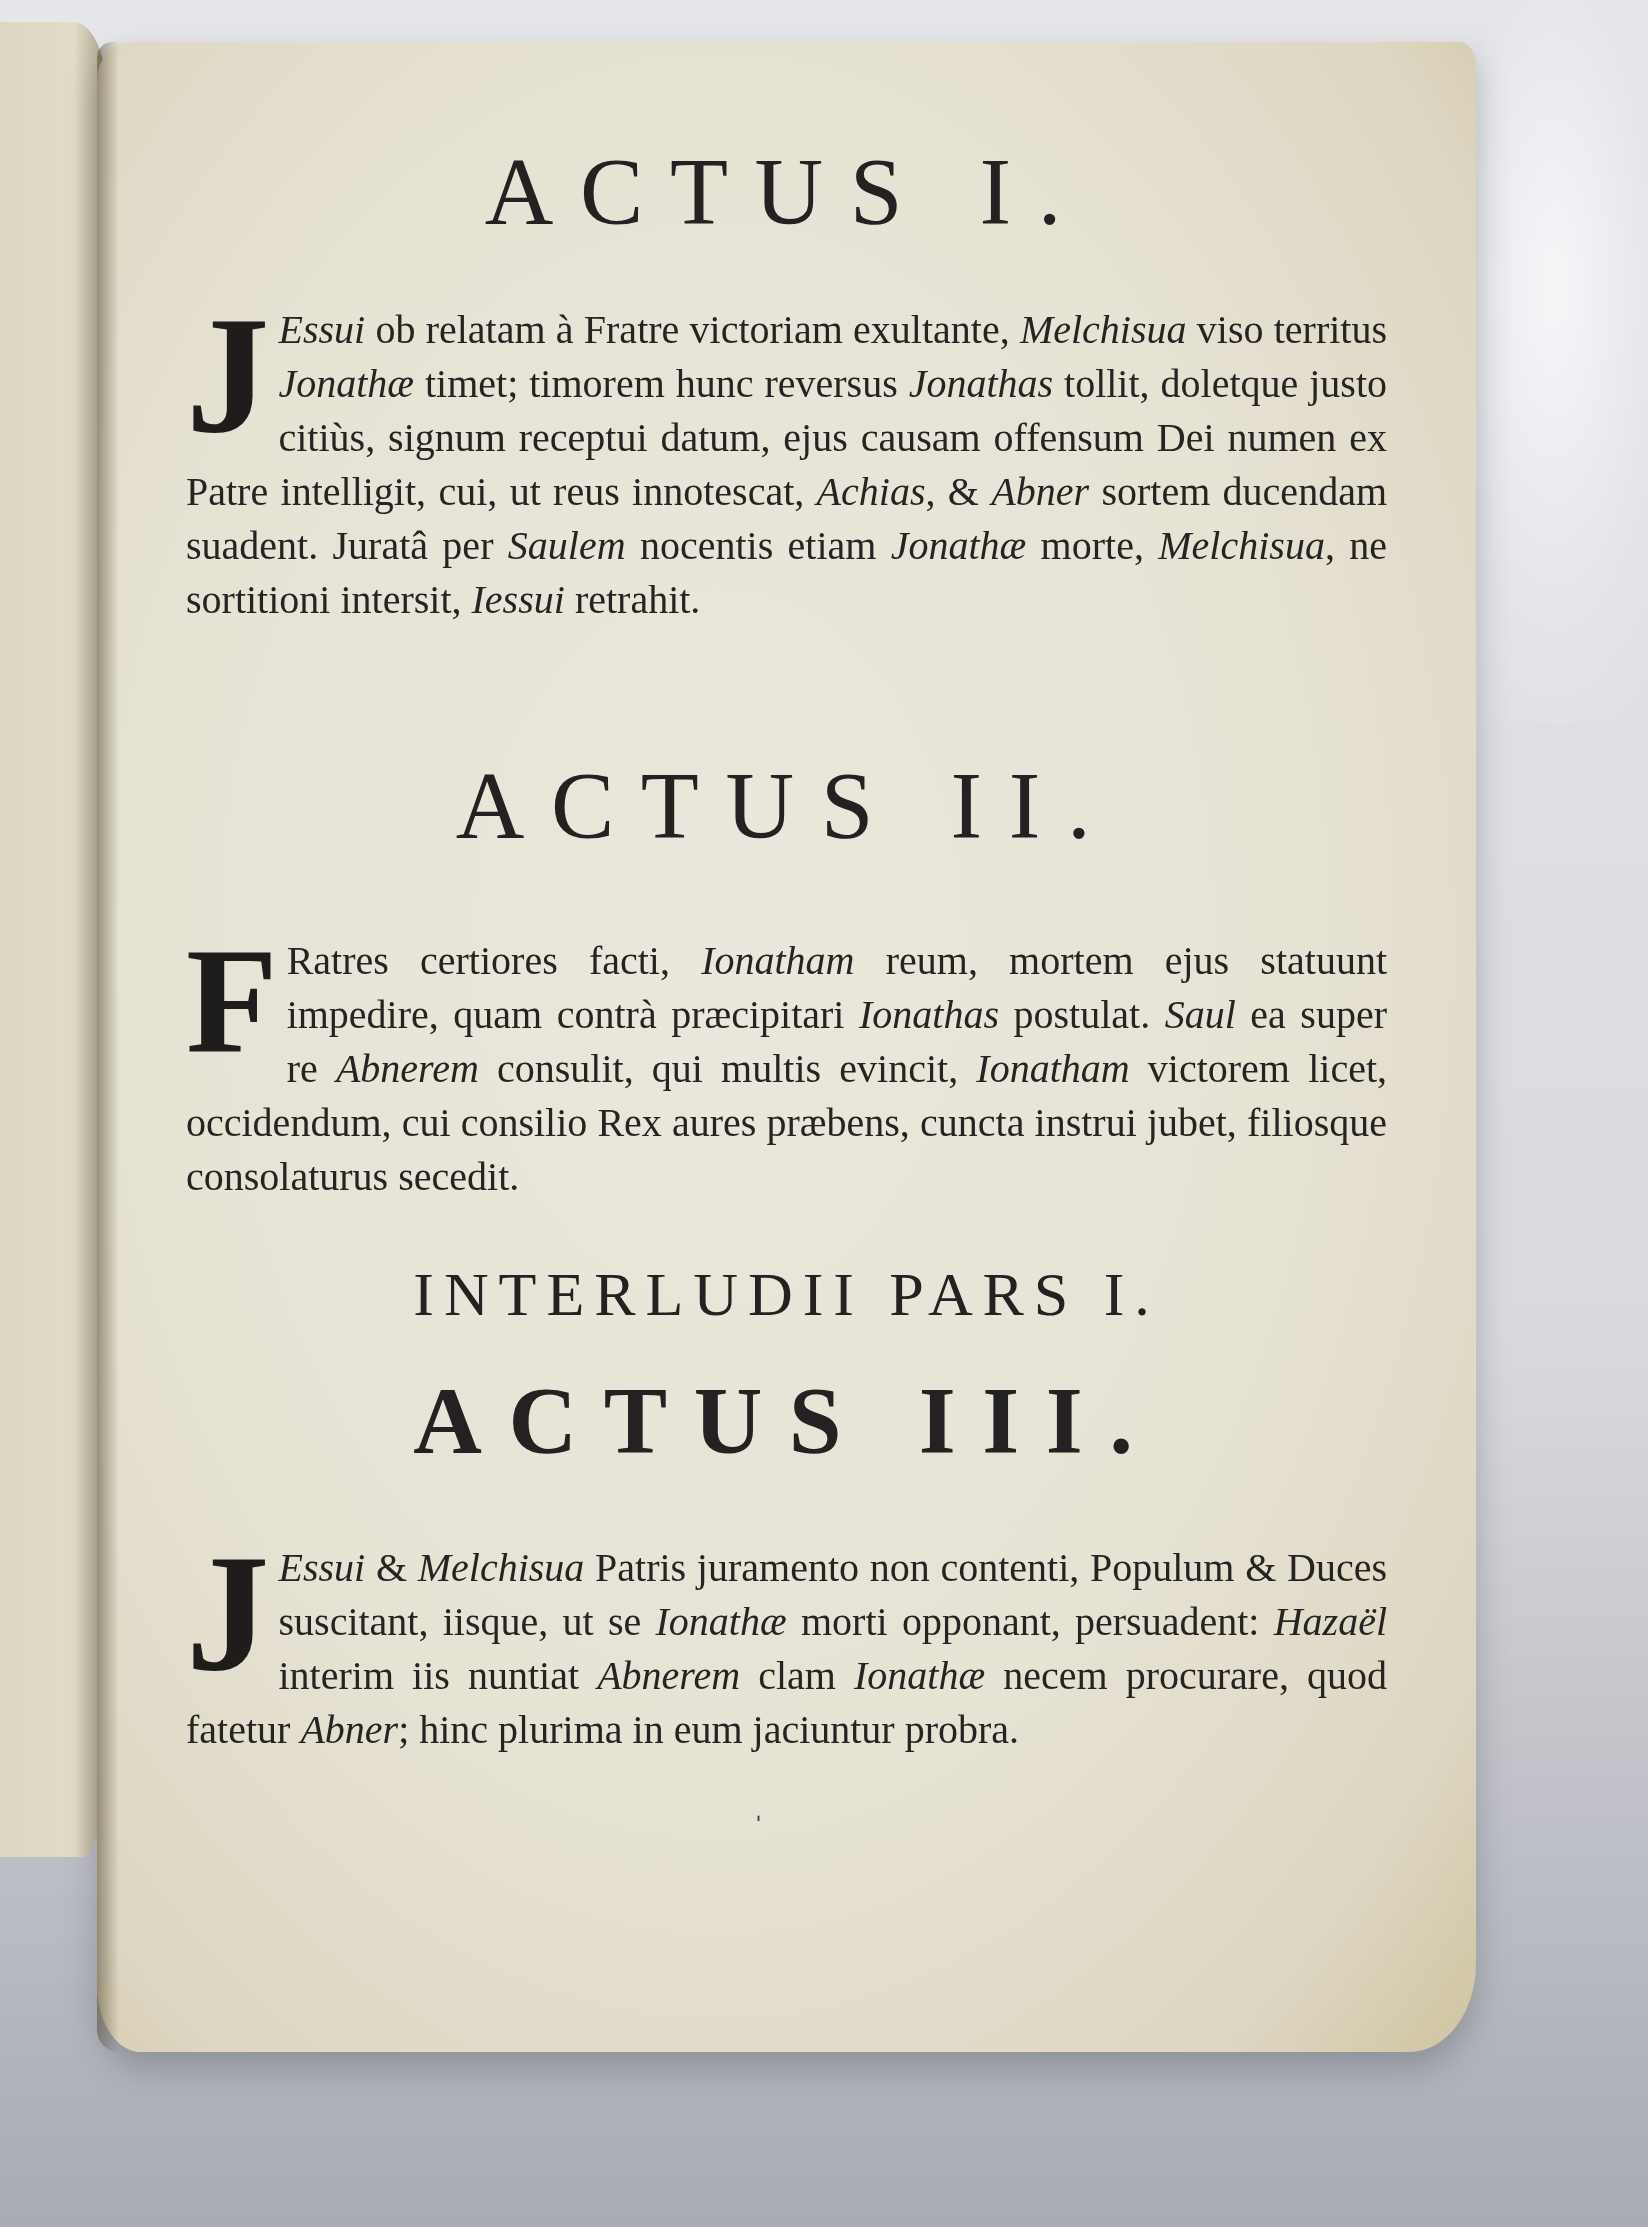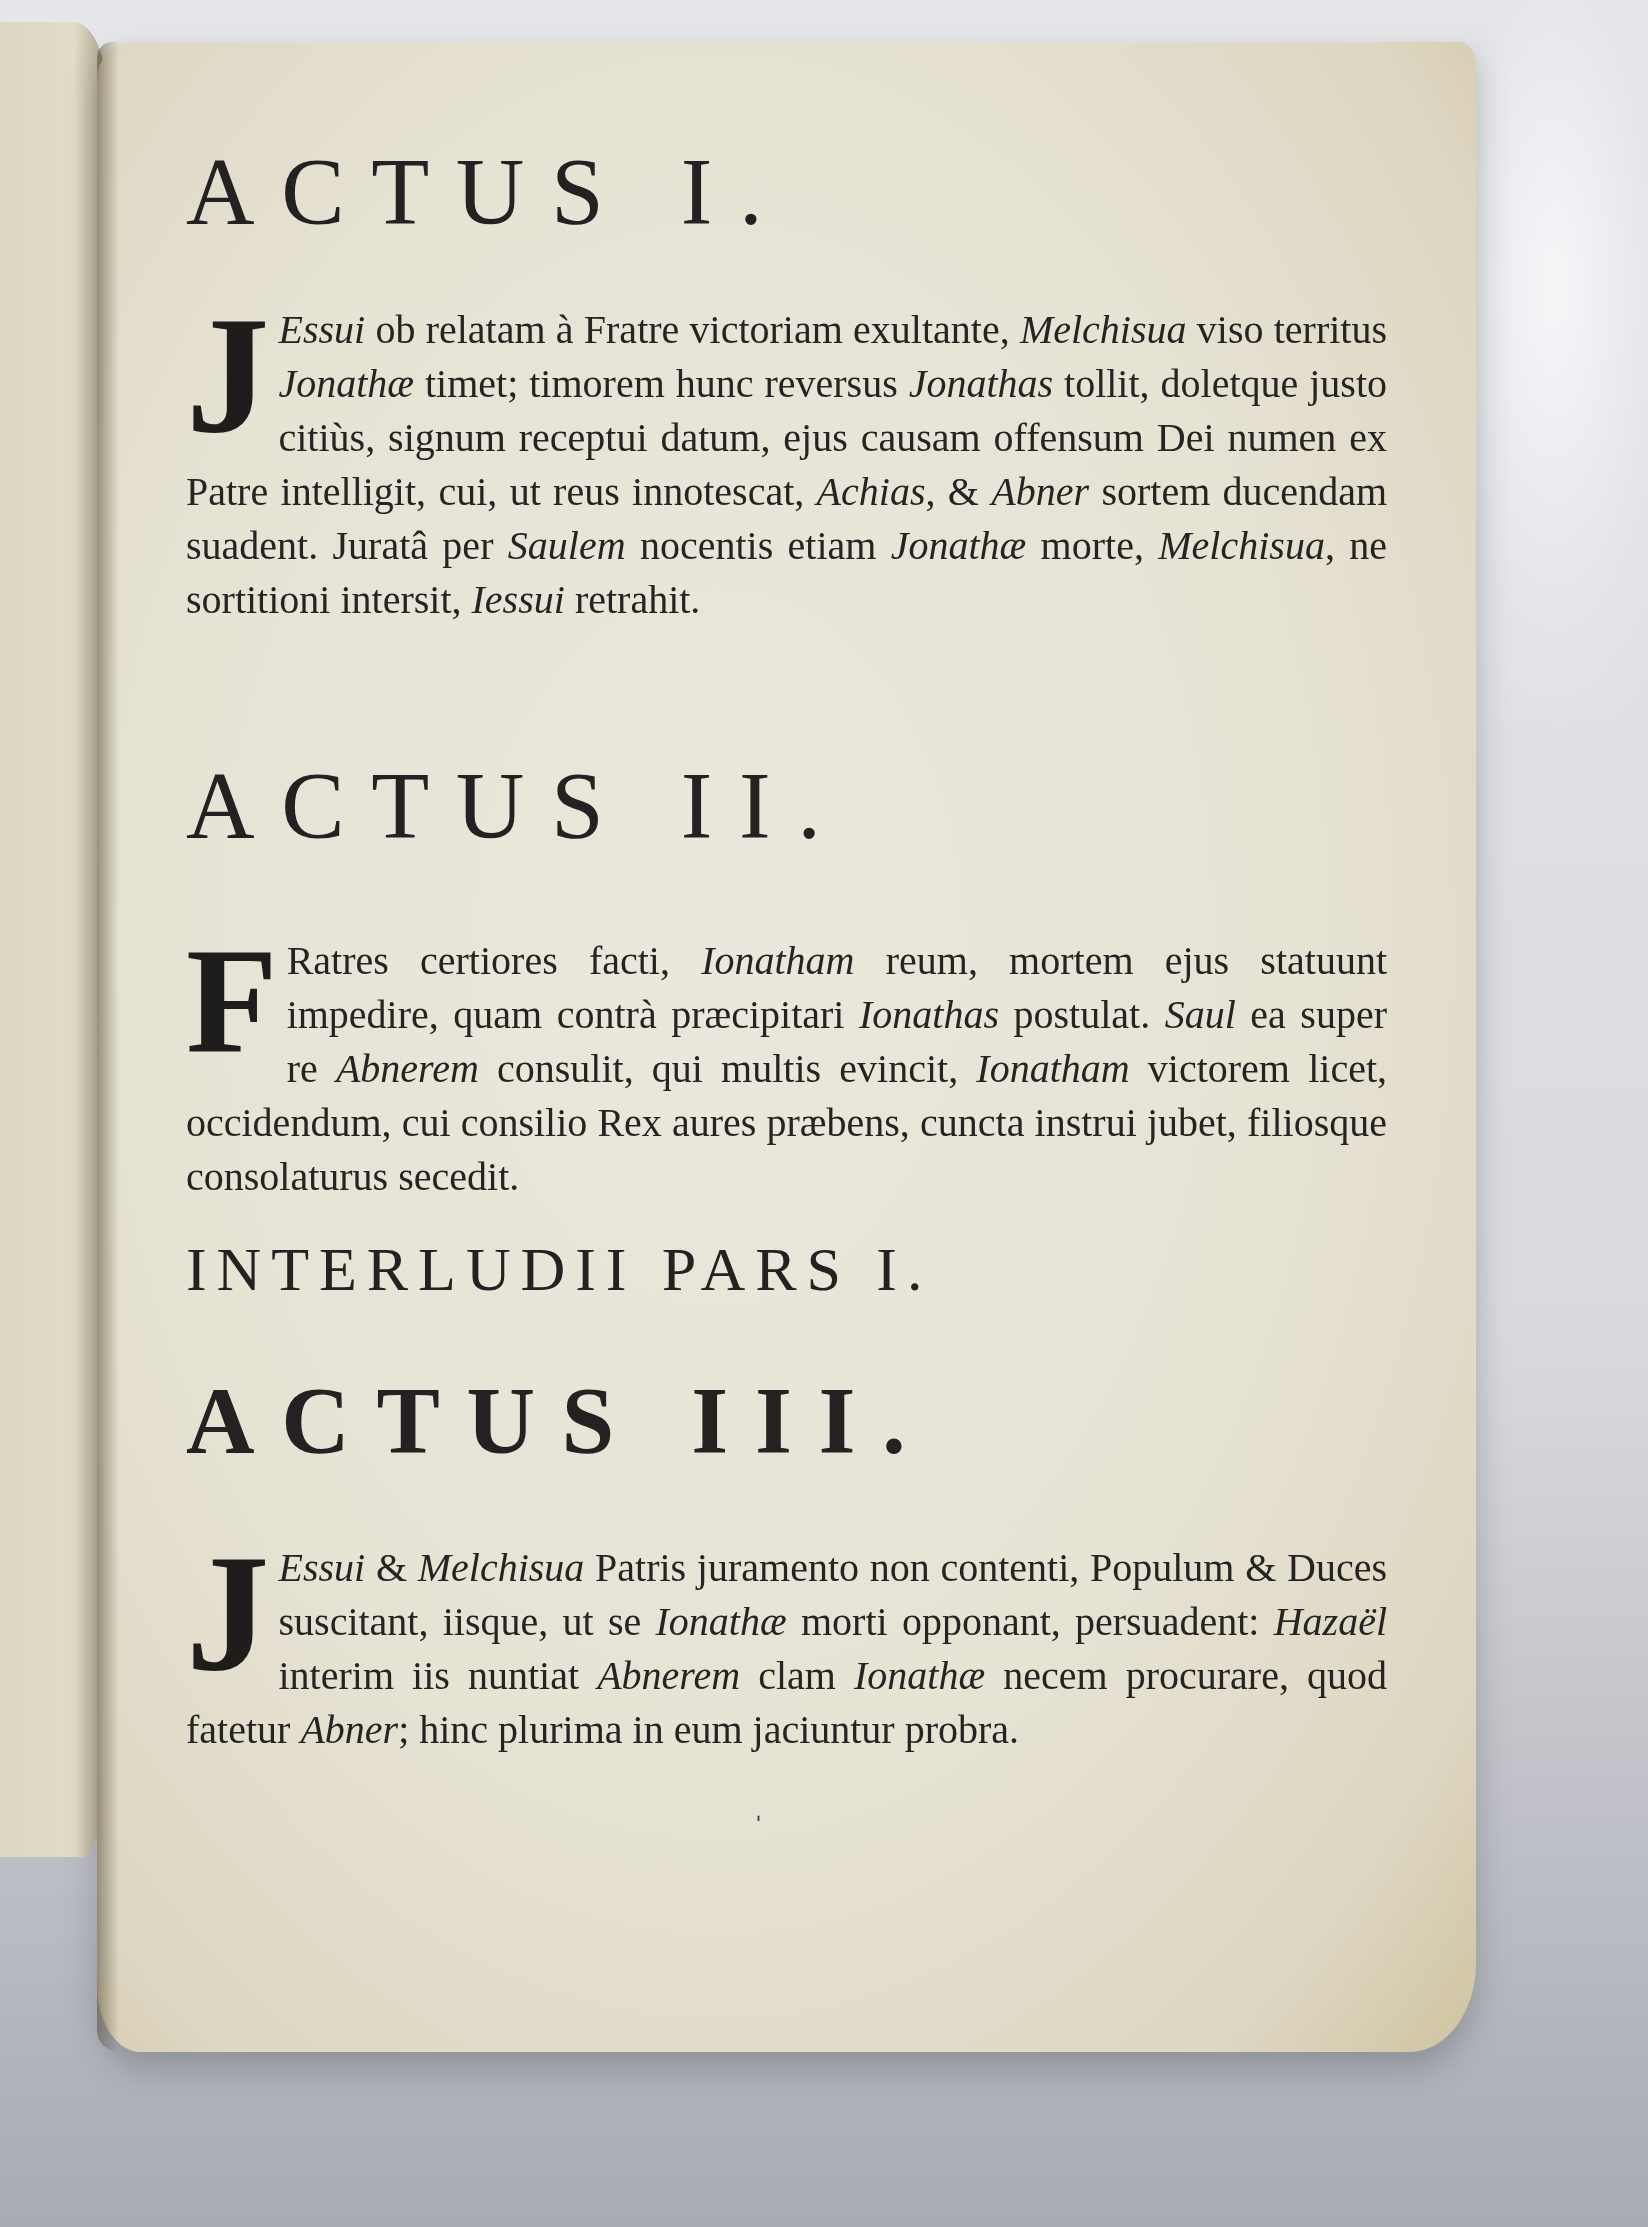--- a/index.html
+++ b/index.html
@@ -24,21 +24,21 @@
     border-radius: 31px 16.7px 67px 44px / 39px 22px 89px 67px;
     box-shadow: 0 16.7px 33px rgba(80,80,90,0.35);
   }
   .spine-shadow {
     position:absolute; left:0; top:0; width:22px; height:100%;
     background: linear-gradient(90deg, rgba(90,80,55,0.55), rgba(90,80,55,0));
     border-radius: 31px 0 0 44px;
   }
   .content { position:absolute; left:89px; top:0; width:1201px; }
   .heading {
-    color:#232121; font-weight:400;
+    text-align:center; color:#232121; font-weight:400;
     letter-spacing:0.28em; line-height:1; margin:0;
   }
   .h1 { font-size:95px; position:absolute; left:0; right:0; }
   .h-interlude { font-size:62px; letter-spacing:0.16em; position:absolute; left:0; right:0; }
   .para {
     position:absolute; left:0; right:0;
     font-size:40px; line-height:54px; color:#262422;
     text-align:justify; text-align-last:left;
   }
   .dropcap {
@@ -67,21 +67,21 @@
       <span class="segs"><i>Essui</i><span> ob relatam à Fratre victoriam exultante, </span><i>Melchisua</i><span> viso territus </span><i>Jonathæ</i><span> timet; timorem hunc reversus </span><i>Jonathas</i><span> tollit, doletque justo citiùs, signum receptui datum, ejus causam offensum Dei numen ex Patre intelligit, cui, ut reus innotescat, </span><i>Achias</i><span>, &amp; </span><i>Abner</i><span> sortem ducendam suadent. Juratâ per </span><i>Saulem</i><span> nocentis etiam </span><i>Jonathæ</i><span> morte, </span><i>Melchisua</i><span>, ne sortitioni intersit, </span><i>Iessui</i><span> retrahit.</span></span>
     </div>
 
     <h1 class="heading h1" style="top:717px;">ACTUS II.</h1>
 
     <div class="para" style="top:892px;">
       <span class="dropcap f">F</span>
       <span class="segs"><span>Ratres certiores facti, </span><i>Ionatham</i><span> reum, mortem ejus statuunt impedire, quam contrà præcipitari </span><i>Ionathas</i><span> postulat. </span><i>Saul</i><span> ea super re </span><i>Abnerem</i><span> consulit, qui multis evincit, </span><i>Ionatham</i><span> victorem licet, occidendum, cui consilio Rex aures præbens, cuncta instrui jubet, filiosque consolaturus secedit.</span></span>
     </div>
 
-    <h2 class="heading h-interlude" style="top:1196px;">INTERLUDII PARS I.</h2>
+    <h2 class="heading h-interlude" style="top:1221px;">INTERLUDII PARS I.</h2>
 
     <h1 class="heading h1" style="top:1332px;font-weight:bold;">ACTUS III.</h1>
 
     <div class="para" style="top:1499px;">
       <span class="dropcap">J</span>
       <span class="segs"><i>Essui</i><span> &amp; </span><i>Melchisua</i><span> Patris juramento non contenti, Populum &amp; Duces suscitant, iisque, ut se </span><i>Ionathæ</i><span> morti opponant, persuadent: </span><i>Hazaël</i><span> interim iis nuntiat </span><i>Abnerem</i><span> clam </span><i>Ionathæ</i><span> necem procurare, quod fatetur </span><i>Abner</i><span>; hinc plurima in eum jaciuntur probra.</span></span>
     </div>
 
     <span class="mark" style="left:567px; top:1768px;">ˈ</span>
   </div>

